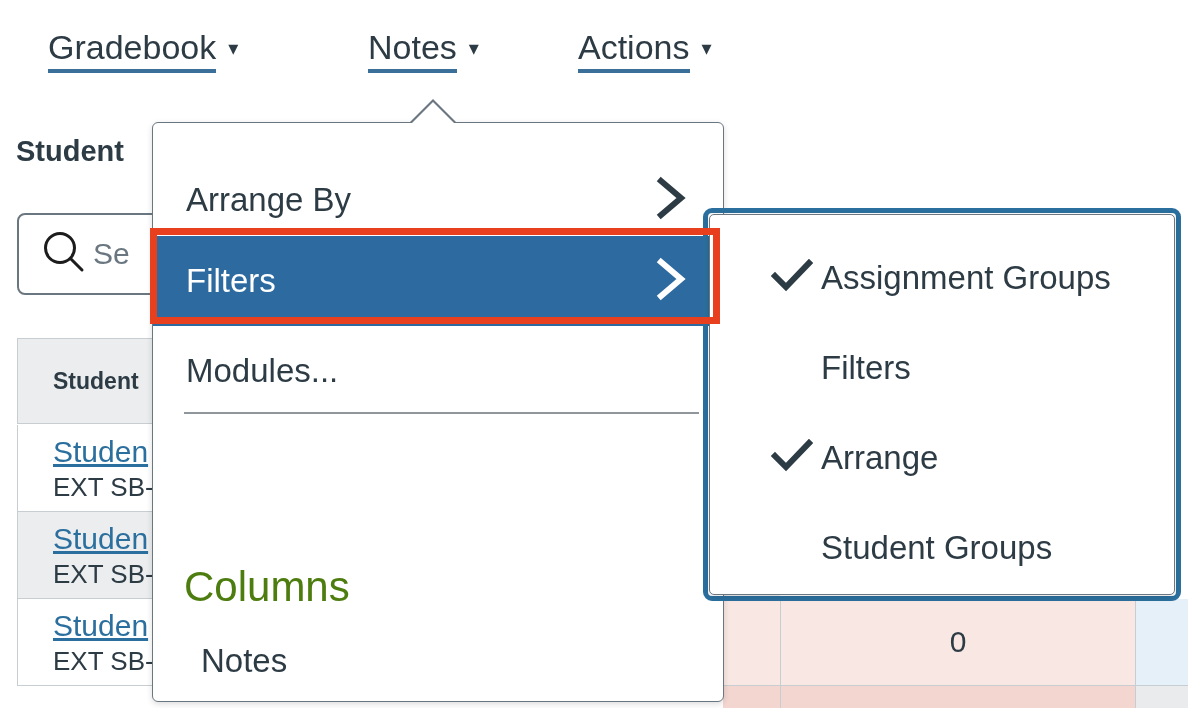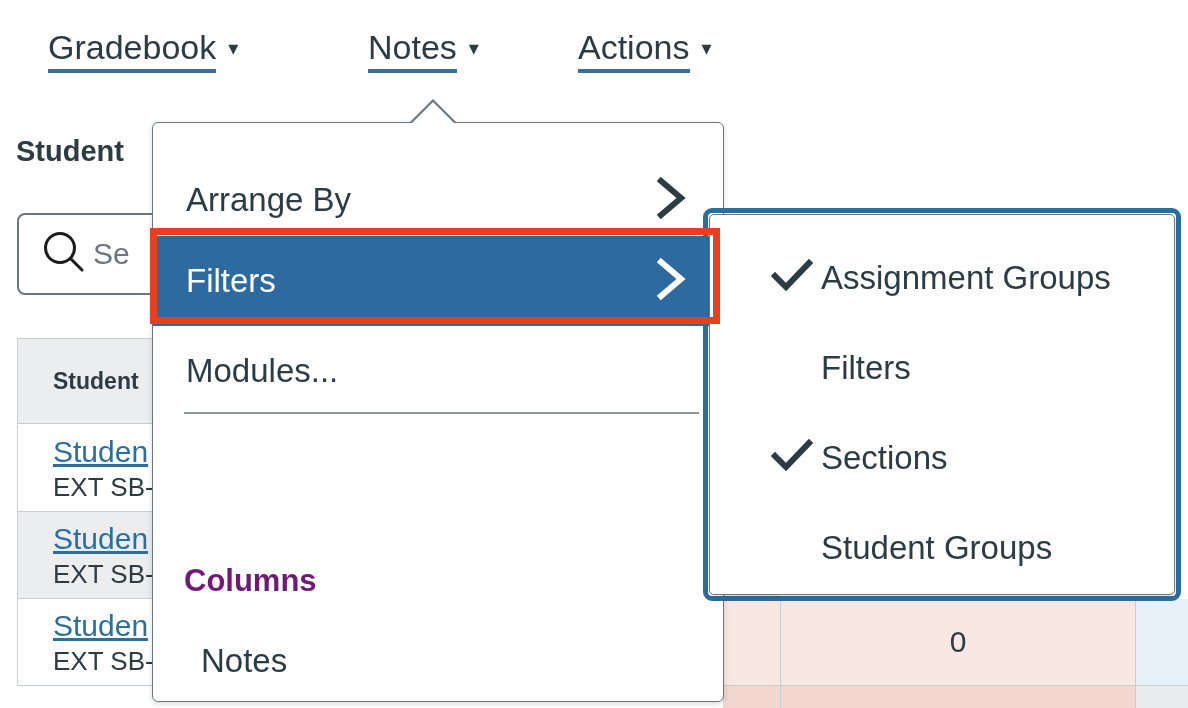--- a/index.html
+++ b/index.html
@@ -238,23 +238,23 @@
     left: 31px;
     top: 289px;
     width: 515px;
     height: 0;
     border-top: 2px solid #8f979d;
   }
   .menu-section-title {
     position: absolute;
     left: 31px;
     top: 440px;
-    font-size: 31px;
-    font-weight: bold;
-    color: #701a75;
+    font-size: 42px;
+    font-weight: normal;
+    color: #4d7c0f;
     white-space: nowrap;
   }
 
   
   .annot-box {
     position: absolute;
     left: 150px;
     top: 228px;
     width: 570px;
     height: 96px;
@@ -426,21 +426,21 @@
     <div class="smi" style="top:108px;">
       <span class="smi-label">Filters</span>
     </div>
 
     <div class="smi" style="top:198px;">
       <span class="check">
         <svg width="42" height="34" viewBox="0 0 42 34">
           <polyline points="4,17 15,28 38,4" fill="none" stroke="#2d3b45" stroke-width="6" stroke-linecap="square" stroke-linejoin="miter"></polyline>
         </svg>
       </span>
-      <span class="smi-label">Sections</span>
+      <span class="smi-label">Arrange</span>
     </div>
 
     <div class="smi" style="top:288px;">
       <span class="smi-label">Student Groups</span>
     </div>
   </div>
 
 </div>
 
 </body></html>

